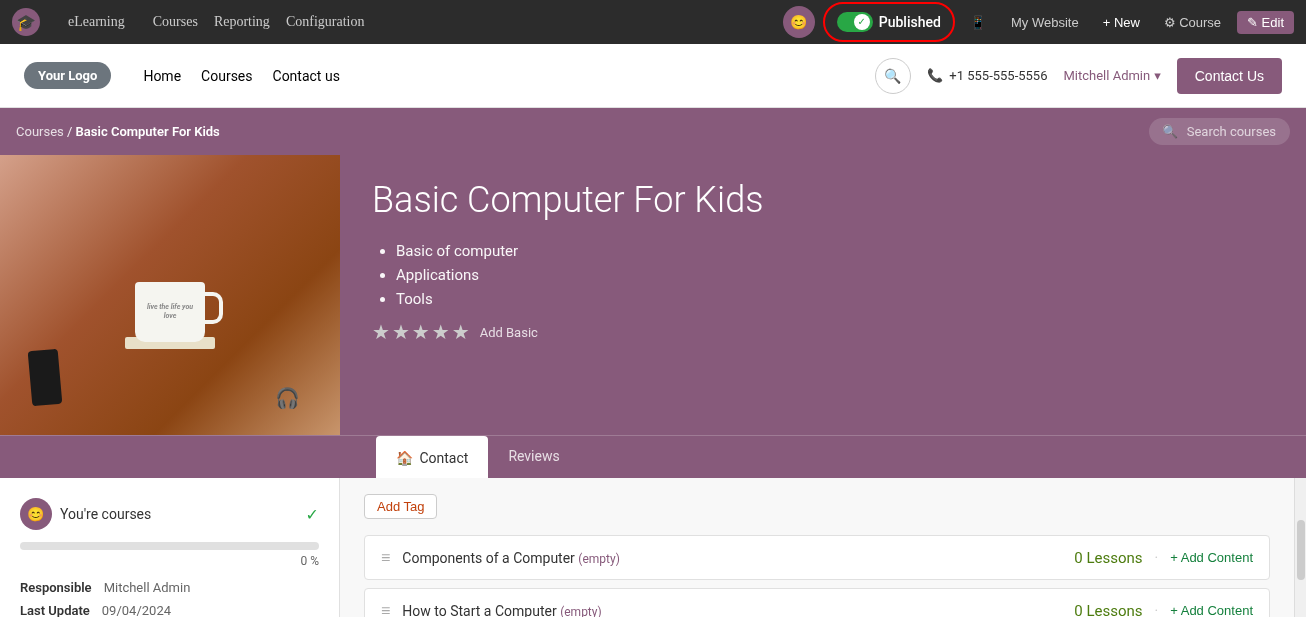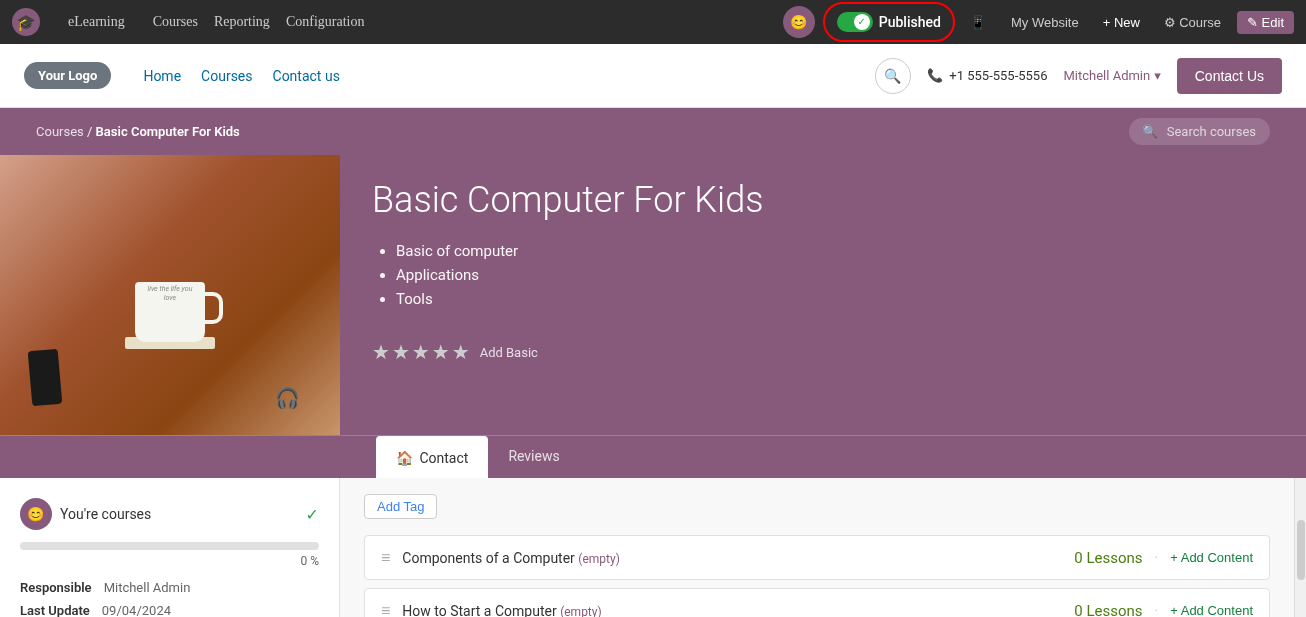--- a/index.html
+++ b/index.html
@@ -57,38 +57,38 @@
       align-items: center;
       padding: 0 24px;
       height: 64px;
       gap: 16px;
     }
     .logo-box {
       background: #6c757d; color: #fff; border-radius: 20px;
       padding: 6px 14px; font-size: 13px; font-weight: bold;
     }
     .site-nav { display: flex; gap: 20px; margin-left: 16px; }
-    .site-nav a { color: #0369a1; text-decoration: none; font-size: 14px; }
+    .site-nav a { color: #000000; text-decoration: none; font-size: 14px; }
     .search-icon-btn {
       width: 36px; height: 36px; border: 1px solid #ccc; border-radius: 50%;
       background: #fff; display: flex; align-items: center; justify-content: center;
       cursor: pointer; margin-left: auto;
     }
     .phone-section { display: flex; align-items: center; gap: 6px; color: #333; font-size: 13px; }
     .user-dropdown { display: flex; align-items: center; gap: 4px; cursor: pointer; color: #875a7b; font-size: 13px; }
     .contact-us-btn {
       background: #875a7b; color: #fff; border: none; border-radius: 4px;
       padding: 10px 18px; cursor: pointer; font-size: 14px; font-weight: 500;
     }
 
     
     .breadcrumb-bar {
       background: #875a7b; color: rgba(255,255,255,0.9);
       display: flex; align-items: center; justify-content: space-between;
-      padding: 10px 36px; font-size: 13px;
+      padding: 10px 16px; font-size: 13px;
     }
     .breadcrumb-bar a { color: rgba(255,255,255,0.8); text-decoration: none; }
     .breadcrumb-bar .current { color: #fff; font-weight: 600; }
     .breadcrumb-search {
       display: flex; align-items: center; gap: 8px;
       background: rgba(255,255,255,0.15); border-radius: 20px;
       padding: 6px 14px; color: rgba(255,255,255,0.7); font-size: 13px;
     }
 
     
@@ -116,36 +116,37 @@
     .coffee-cup {
       width: 70px; height: 60px; background: #f5f5f0; border-radius: 4px 4px 10px 10px;
       position: relative; margin-top: 40px;
     }
     .coffee-cup::after {
       content: ''; position: absolute; right: -18px; top: 10px;
       width: 18px; height: 24px; border: 4px solid #f5f5f0;
       border-left: none; border-radius: 0 10px 10px 0;
     }
     .cup-text {
-      position: absolute; top: 3px; left: 50%; transform: translateX(-50%);
+      position: absolute; top: 21px; left: 50%; transform: translateX(-50%);
       font-size: 7px; color: #888; text-align: center; line-height: 1.3; font-style: italic;
       width: 55px;
+      font-weight: bold;
     }
     .notebook { width: 90px; height: 12px; background: #e8e0c8; border-radius: 2px; margin-top: -5px; }
     .phone-device {
       width: 30px; height: 55px; background: #1a1a1a; border-radius: 4px;
       position: absolute; bottom: 30px; left: 30px; transform: rotate(-5deg);
     }
     .headphones { font-size: 20px; position: absolute; bottom: 25px; right: 40px; color: #333; }
 
     .course-info {
       flex: 1; padding: 24px 32px; color: #fff;
     }
     .course-title { font-size: 36px; font-weight: 300; margin-bottom: 20px; line-height: 1.2; }
-    .course-bullets { list-style: disc; padding-left: 24px; margin-bottom: 32px; }
+    .course-bullets { list-style: disc; padding-left: 24px; margin-bottom: 12px; }
     .course-bullets li { font-size: 15px; margin-bottom: 6px; color: rgba(255,255,255,0.95); }
     .course-bullets li:last-child { list-style: none; margin-left: -4px; }
     .star-rating { display: flex; align-items: center; gap: 8px; margin-top: 12px; }
     .stars { color: #ccc; font-size: 20px; letter-spacing: 2px; }
     .add-review { color: rgba(255,255,255,0.8); font-size: 13px; cursor: pointer; }
 
     
     .course-tabs {
       background: #875a7b; border-top: 1px solid rgba(255,255,255,0.2);
       display: flex; padding: 0 24px; padding-left: 376px;
@@ -184,21 +185,21 @@
     .sidebar-info { font-size: 13px; color: #333; }
     .sidebar-info dt { font-weight: 600; display: inline; }
     .sidebar-info dd { display: inline; margin-left: 4px; color: #666; }
     .sidebar-info-row { margin-bottom: 8px; display: flex; gap: 8px; }
 
     
     .course-content { flex: 1; padding: 16px 24px; }
     .add-tag-btn {
       border: 1px solid #ccc; background: #fff; border-radius: 4px;
       padding: 4px 12px; font-size: 13px; cursor: pointer; margin-bottom: 16px;
-      color: #3b82f6;
+      color: #c2410c;
     }
     .content-row {
       background: #fff; border: 1px solid #e0e0e0; border-radius: 4px;
       margin-bottom: 8px; display: flex; align-items: center; padding: 12px 16px; gap: 12px;
     }
     .drag-handle { color: #aaa; font-size: 16px; cursor: grab; }
     .content-title { flex: 1; font-size: 14px; color: #333; }
     .content-title .empty-badge { color: #875a7b; font-size: 12px; }
     .lesson-count { color: #4d7c0f; font-size: 15px; white-space: nowrap; }
     .add-content-btn {

